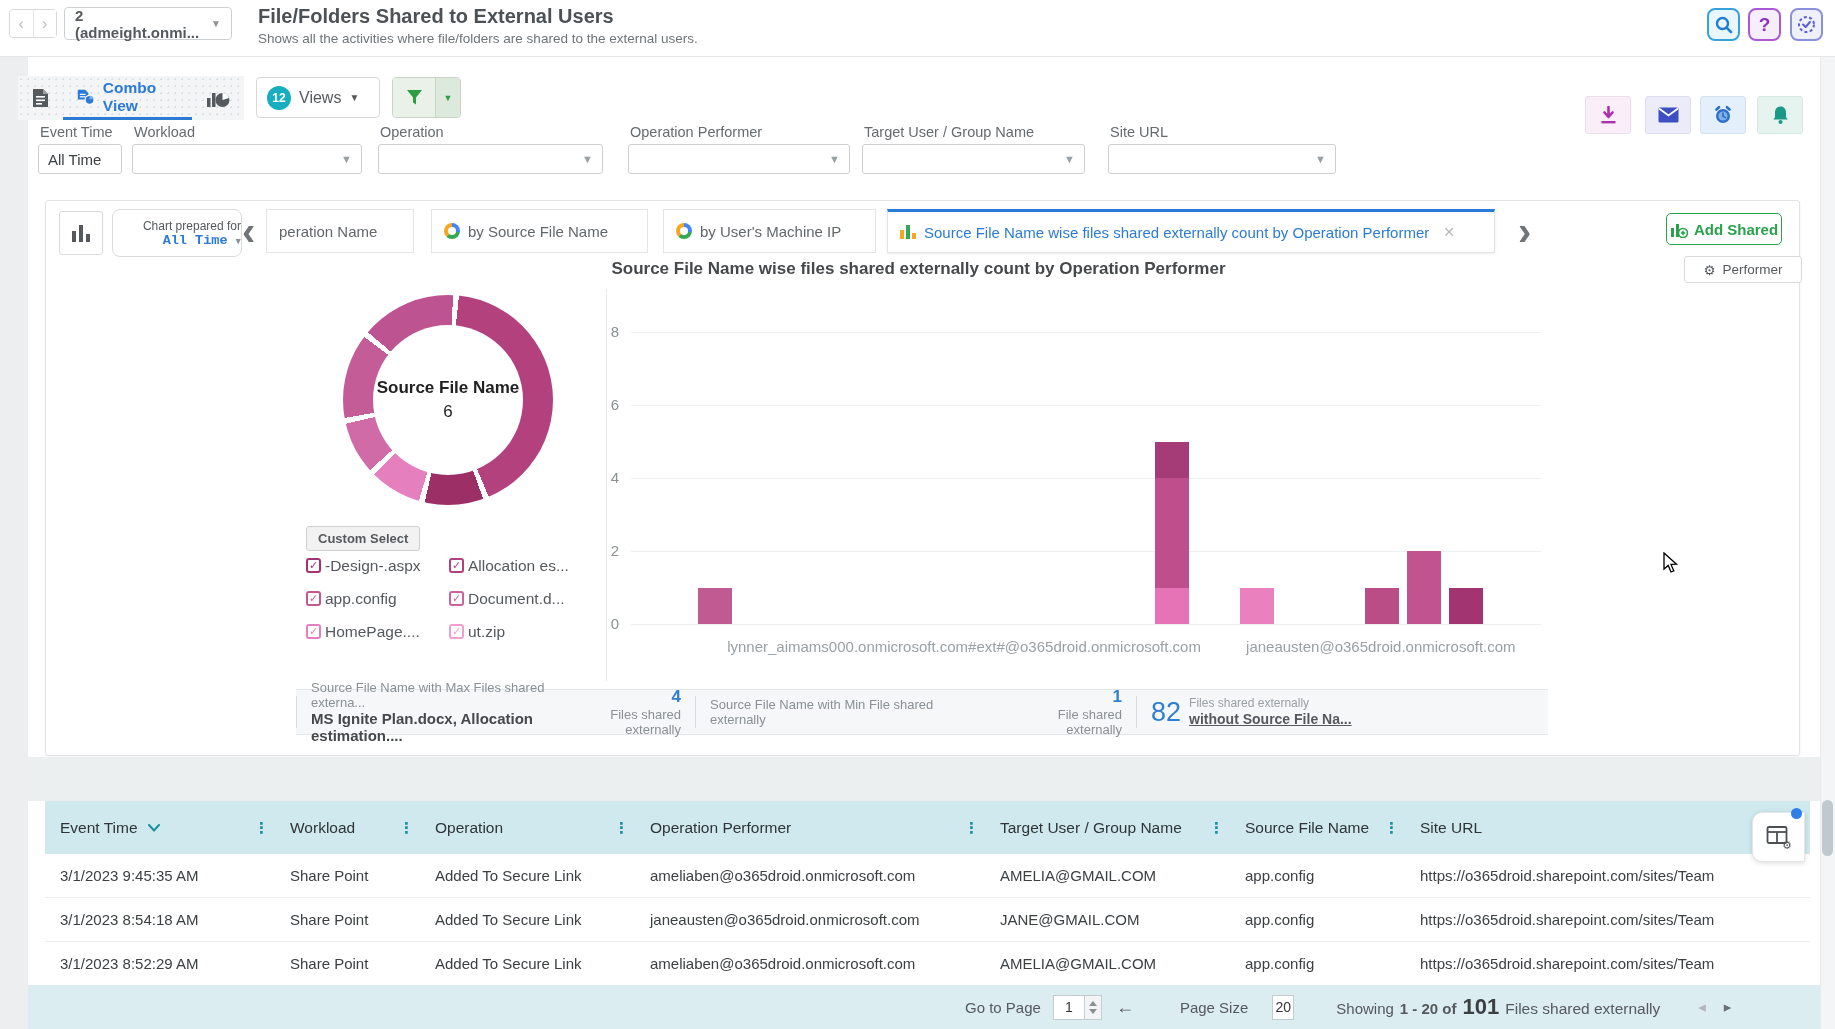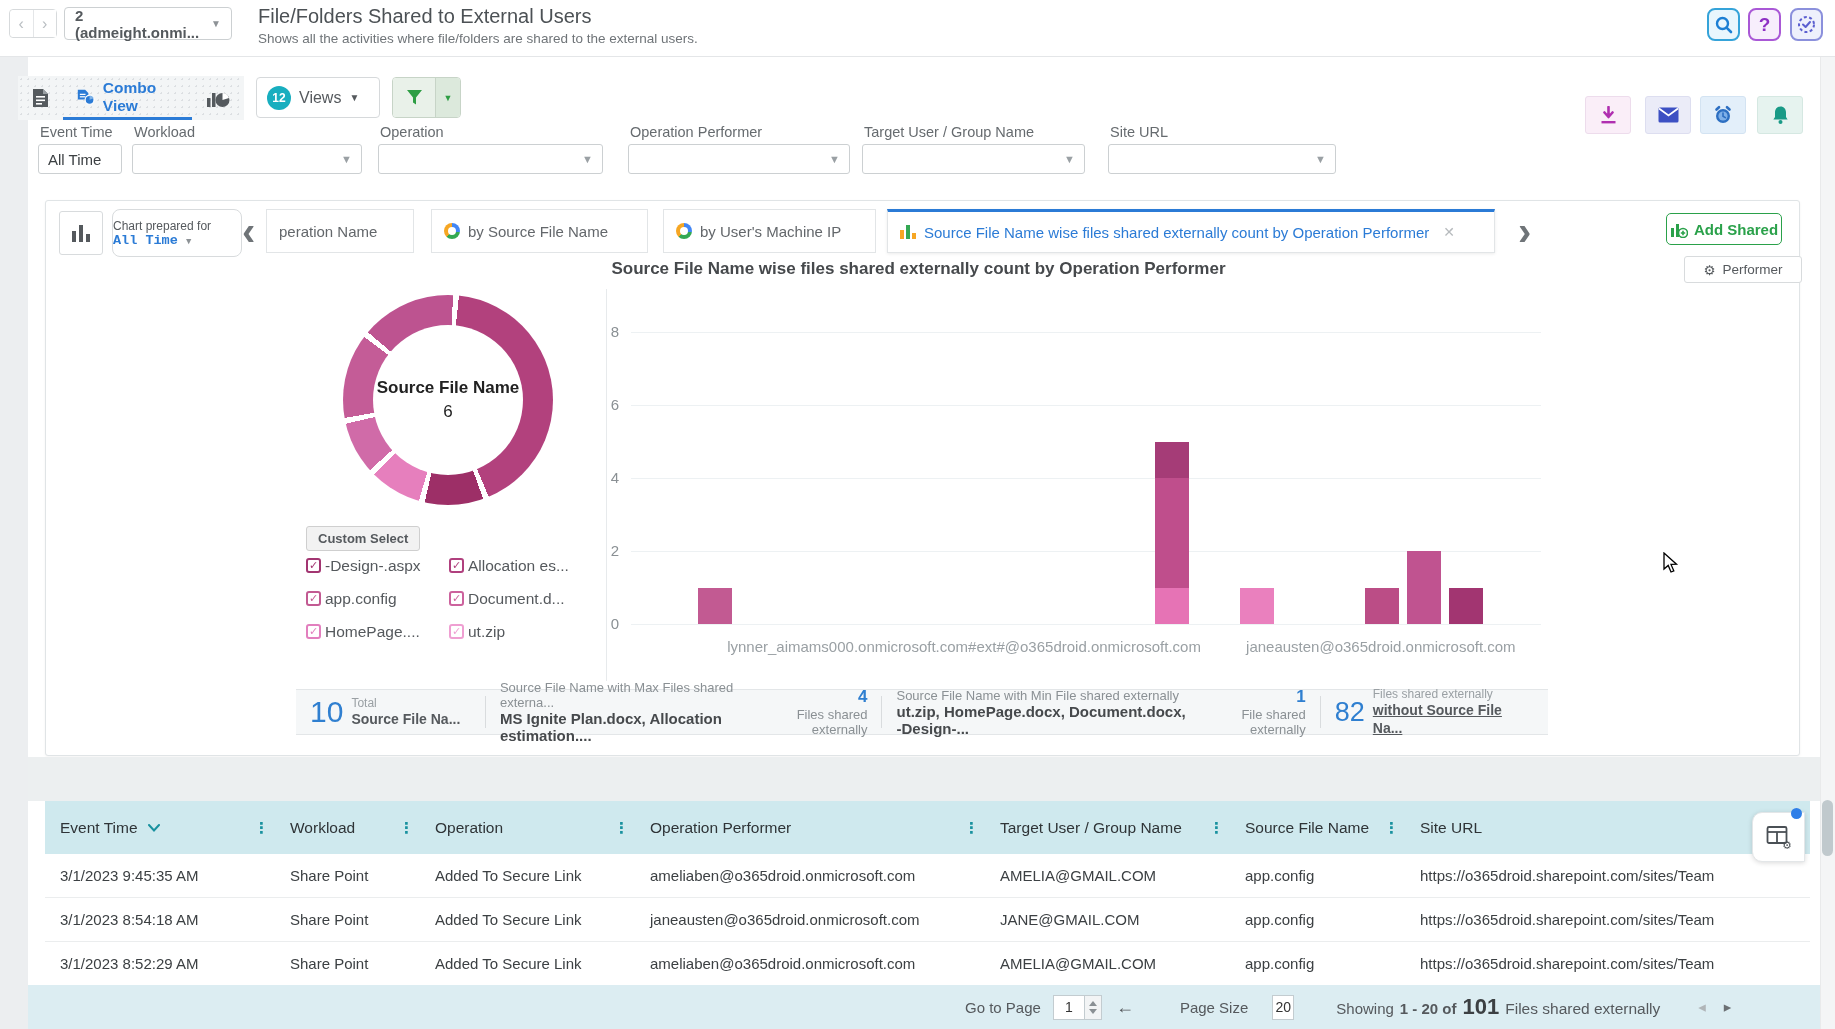--- a/index.html
+++ b/index.html
@@ -7,21 +7,21 @@
     font-family:"Liberation Sans","DejaVu Sans",sans-serif; }
 
   
   #header { position:absolute; left:0; top:0; width:1835px; height:57px; background:#fff; border-bottom:1px solid #e4e6e8; z-index:5;}
   #nav-group { position:absolute; left:9px; top:9px; width:48px; height:29px; border:1px solid #d7dadc; border-radius:4px; display:flex; }
   #nav-group button { flex:1; border:none; background:#fff; color:#b9bec2; font-size:16px; cursor:pointer; }
   #nav-group button:first-child { border-right:1px solid #e4e6e8; border-radius:4px 0 0 4px;}
   #scope-dd { position:absolute; left:64px; top:7px; width:168px; height:33px; border:1px solid #ccd0d2; border-radius:4px; background:#fff; display:flex; align-items:center; padding:0 10px; gap:8px;}
   #scope-dd .txt { font-size:15px; font-weight:bold; color:#555a5e; }
   #scope-dd .car { color:#8d9296; font-size:10px; margin-left:auto;}
-  #page-title { position:absolute; left:258px; top:5px; font-size:20px; font-weight:normal; color:#4c5155; }
+  #page-title { position:absolute; left:258px; top:5px; font-size:20px; font-weight:bold; color:#4c5155; }
   #page-sub { position:absolute; left:258px; top:31px; font-size:13.5px; color:#6f7478; }
   .hicon { position:absolute; top:8px; width:33px; height:33px; border-radius:8px; display:flex; align-items:center; justify-content:center; cursor:pointer; }
   #h-search { left:1707px; background:#e9f6fd; border:2px solid #35a3d9; }
   #h-help { left:1748px; background:#f7eefc; border:2px solid #a958d6; color:#8e2fc4; font-size:19px; font-weight:bold;}
   #h-audit { left:1790px; background:#eef0fc; border:2px solid #8b90dc; }
 
   
   #tabstrip { position:absolute; left:18px; top:76px; width:226px; height:44px; background:#f3f5f6;
     background-image:radial-gradient(#dcdfe2 1px, transparent 1px); background-size:7px 7px; display:flex; align-items:flex-end;}
   .vtab { height:44px; display:flex; align-items:center; gap:8px; padding:0 14px; cursor:pointer;}
@@ -41,21 +41,21 @@
   #r-bell { left:1757px; background:#e6f3ef; border:1px solid #d5e8e2;}
 
   
   .flabel { position:absolute; top:124px; font-size:14.5px; color:#666b6f; }
   .fctrl { position:absolute; top:144px; height:30px; border:1px solid #ccd0d2; border-radius:3px; background:#fff; display:flex; align-items:center; padding:0 9px; font-size:15px; color:#3c4043;}
   .fctrl .car { margin-left:auto; color:#9aa0a4; font-size:11px;}
 
   
   #card { position:absolute; left:45px; top:200px; width:1755px; height:556px; background:#fff; border:1px solid #e0e4e6; border-radius:3px; box-shadow:0 1px 3px rgba(0,0,0,.05);}
   #c-iconbtn { position:absolute; left:13px; top:10px; width:44px; height:44px; border:1px solid #d8dbdd; border-radius:3px; background:#fff; display:flex; align-items:center; justify-content:center; cursor:pointer;}
-  #c-prep { position:absolute; left:66px; top:8px; width:130px; height:48px; border:1px solid #d8dbdd; border-radius:8px; background:#fff; display:flex; flex-direction:column; align-items:flex-start; justify-content:center; cursor:pointer;}
+  #c-prep { position:absolute; left:66px; top:8px; width:130px; height:48px; border:1px solid #d8dbdd; border-radius:8px; background:#fff; display:flex; flex-direction:column; align-items:flex-end; justify-content:center; cursor:pointer;}
   #c-prep .l1 { font-size:12px; color:#55595d; }
   #c-prep .l2 { font-size:13.5px; color:#2b7bd6; font-weight:bold;font-family:Liberation Mono, monospace;}
   #c-prep .l2 .car { color:#8d9296; font-size:9px;}
   .chev { position:absolute; top:8px; font-size:40px; font-weight:bold; color:#6f7478; cursor:pointer; line-height:44px;}
   #chart-tabs .ctab { position:absolute; top:8px; height:44px; background:#fff; border:1px solid #e2e5e7; display:flex; align-items:center; gap:8px; padding:8px 12px; font-size:15px; color:#63676b; white-space:nowrap; overflow:hidden; cursor:pointer;}
   #chart-tabs .ctab.active { color:#2b7bd6; border-top:3px solid #2b7bd6; font-weight:500; box-shadow:0 1px 3px rgba(0,0,0,.08);}
   #chart-tabs .close { color:#b6babd; font-size:14px; margin-left:6px; }
   .donut-ico { width:16px; height:16px; border-radius:50%; background:conic-gradient(#4286f5 0 28%, #34a853 28% 62%, #f6a623 62% 100%); position:relative; flex:0 0 16px;}
   .donut-ico::after { content:""; position:absolute; left:4px; top:4px; width:8px; height:8px; background:#fff; border-radius:50%;}
   .bars-ico { width:16px; height:14px; display:flex; align-items:flex-end; gap:2px; flex:0 0 16px;}
@@ -382,43 +382,35 @@
         <div class="seg" style="height: 73px; background: rgb(192, 83, 144);"></div>
       </div>
       <div class="bar" style="left: 818.38px;">
         <div class="seg" style="height: 36.5px; background: rgb(162, 53, 113);"></div>
       </div>
       <div class="xlabel" style="left: 333.06px;">lynner_aimams000.onmicrosoft.com#ext#@o365droid.onmicrosoft.com</div>
       <div class="xlabel" style="left: 749.84px;">janeausten@o365droid.onmicrosoft.com</div>
     </div>
 
   <div id="stats">
-    <div class="stat" style="width:190px;">
-      <span class="bignum">10</span>
-      <span class="two">
-        <span class="sm-gray">Total</span>
-        <span class="md-dark">Source File Na...</span>
-      </span>
-    </div>
     <div class="stat-sep"></div>
     <div class="stat stat2" style="width:398px;">
       <span class="two" style="min-width:0;">
         <span class="title">Source File Name with Max Files shared externa...</span>
         <span class="val">MS Ignite Plan.docx, Allocation estimation....</span>
       </span>
       <span class="cnt">
         <div class="n">4</div>
         <div class="l">Files shared externally</div>
       </span>
     </div>
     <div class="stat-sep"></div>
     <div class="stat stat2" style="width:440px;">
       <span class="two" style="min-width:0;">
         <span class="title">Source File Name with Min File shared externally</span>
-        <span class="val">ut.zip, HomePage.docx, Document.docx, -Design-...</span>
       </span>
       <span class="cnt">
         <div class="n">1</div>
         <div class="l">File shared externally</div>
       </span>
     </div>
     <div class="stat-sep"></div>
     <div class="stat">
       <span class="bignum" style="font-size:27px;">82</span>
       <span class="two">

